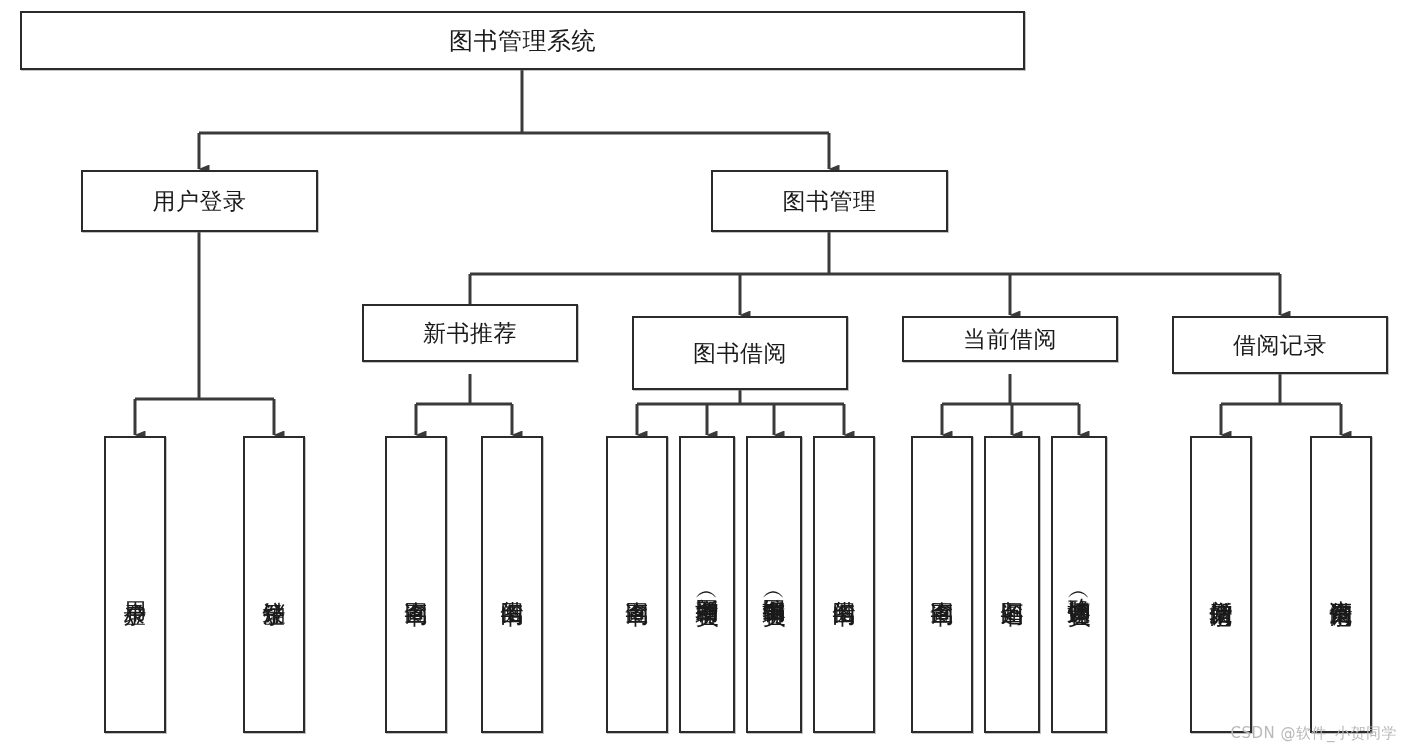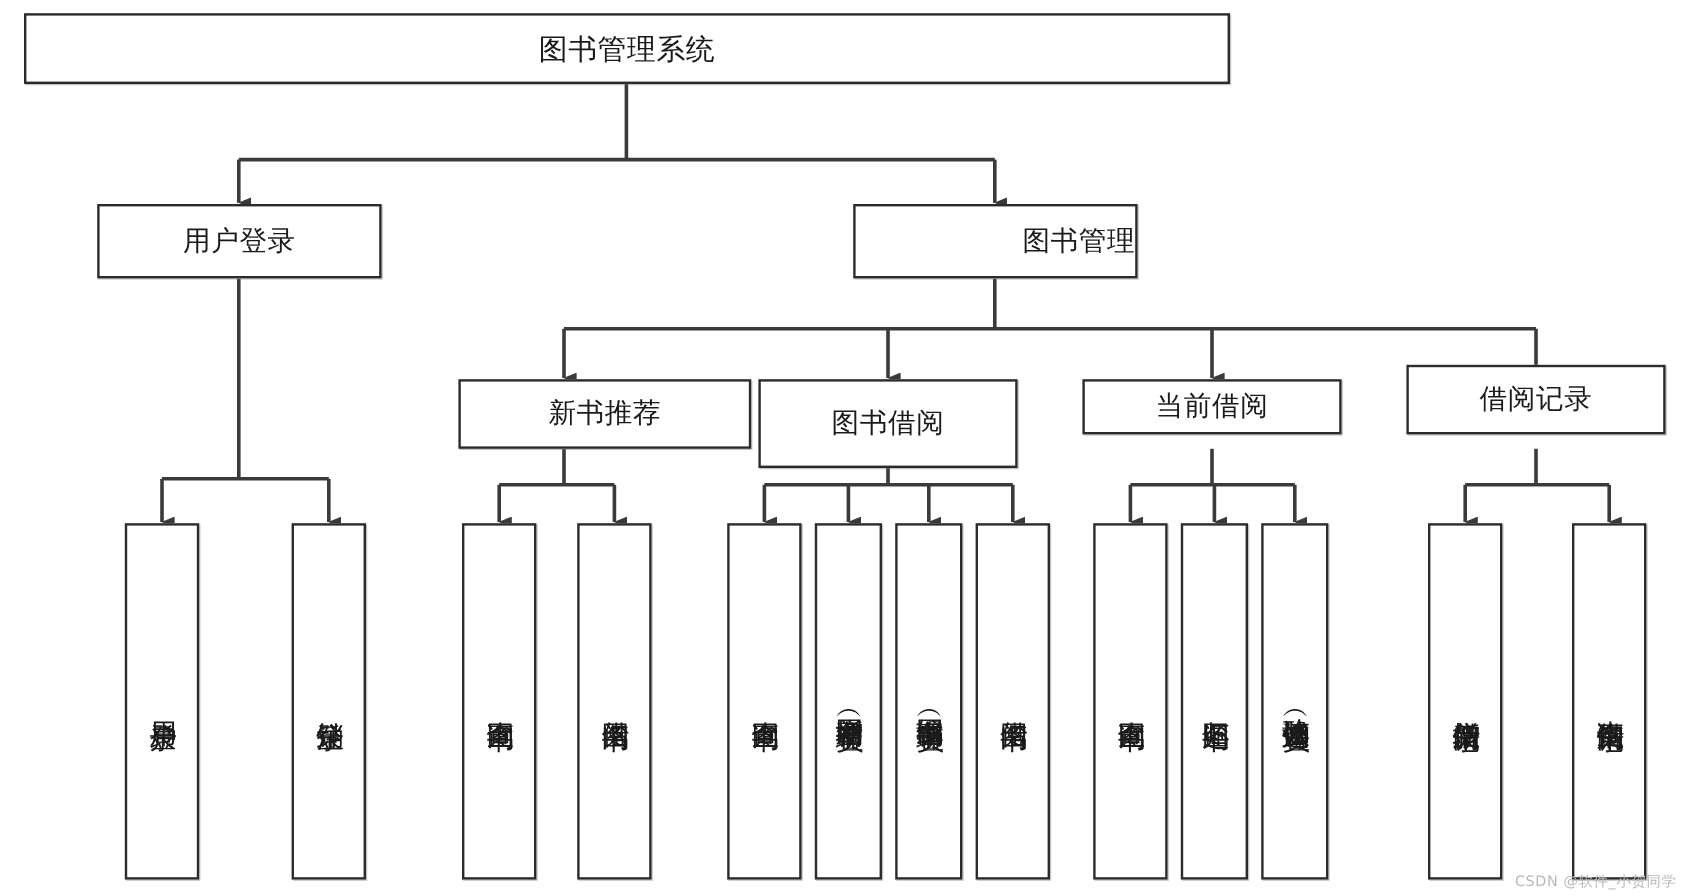--- a/index.html
+++ b/index.html
@@ -58,21 +58,21 @@
   }
   .node-v .vlabel {
     writing-mode: vertical-rl;
     text-orientation: upright;
     display: block;
   }
   #watermark {
     position: absolute;
     right: 8px;
     bottom: 4px;
-    font-size: 12px;
+    font-size: 15px;
     color: #b9b9b9;
     letter-spacing: 0.5px;
     white-space: nowrap;
     pointer-events: none;
   }
 </style>
 </head>
 <body>
 
 <div id="diagram-root">
@@ -121,37 +121,37 @@
   </svg>
 
   <div class="node node-h node-root" style="left:20px;top:11px;width:1005px;height:59px;">
     <span>图书管理系统</span>
   </div>
 
   <div class="node node-h" style="left:81px;top:170px;width:237px;height:62px;">
     <span>用户登录</span>
   </div>
 
-  <div class="node node-h" style="left:711px;top:170px;width:237px;height:62px;justify-content:flex-end;">
+  <div class="node node-h" style="left:711px;top:170px;width:237px;height:62px;">
     <span>图书管理</span>
   </div>
 
-  <div class="node node-h" style="left:362px;top:316px;width:244px;height:58px;margin-left:20px;">
+  <div class="node node-h" style="left:362px;top:304px;width:216px;height:58px;">
     <span>新书推荐</span>
   </div>
 
   <div class="node node-h" style="left:632px;top:316px;width:216px;height:74px;">
     <span>图书借阅</span>
   </div>
 
   <div class="node node-h" style="left:902px;top:316px;width:216px;height:46px;">
     <span>当前借阅</span>
   </div>
 
-  <div class="node node-h" style="left:1172px;top:304px;width:216px;height:58px;">
+  <div class="node node-h" style="left:1172px;top:316px;width:216px;height:58px;">
     <span>借阅记录</span>
   </div>
 
   <div class="node node-v" style="left:104px;top:436px;width:62px;height:297px;">
     <span class="vlabel">用户登录</span>
   </div>
 
   <div class="node node-v" style="left:243px;top:436px;width:62px;height:297px;">
     <span class="vlabel">注销登录</span>
   </div>

